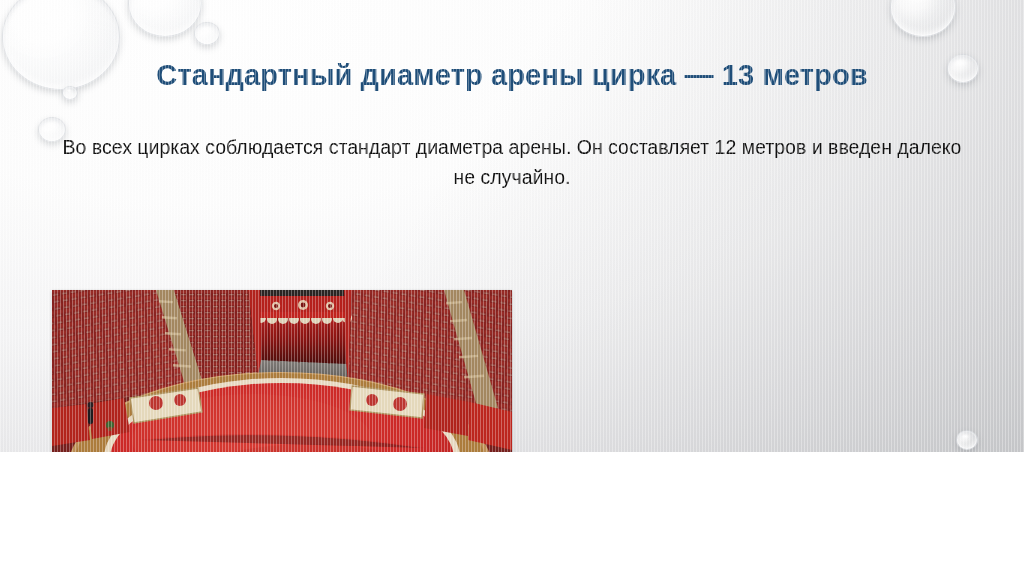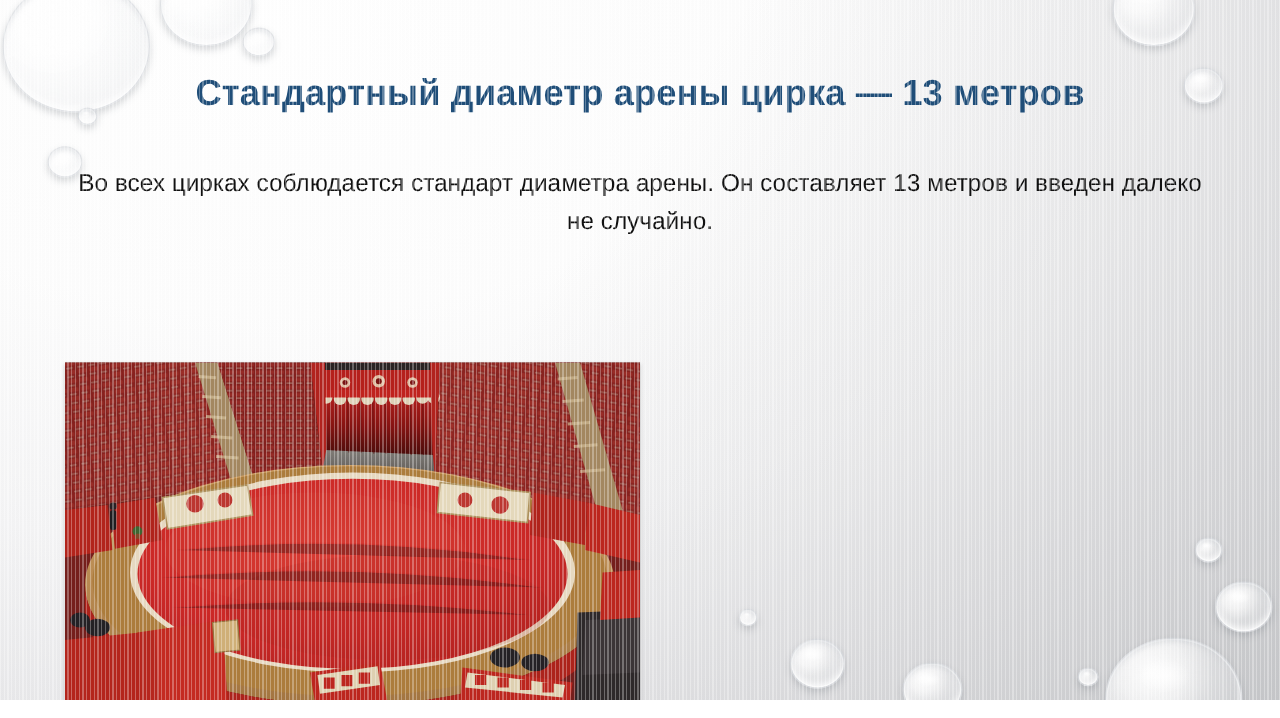--- a/index.html
+++ b/index.html
@@ -7,21 +7,21 @@
   html,body { width:1024px; height:574px; overflow:hidden; }
   body {
     font-family:"Liberation Sans","DejaVu Sans",sans-serif;
     background:#ffffff;
     position:relative;
   }
 
   
   .slide {
     position:absolute; inset:0;
-    width:1024px; height:560px;
+    width:1024px; height:452px;
     overflow:hidden;
     background:
       radial-gradient(120% 130% at 22% 6%, #ffffff 0%, #fdfdfd 30%, #f4f4f5 56%, #e6e6e8 78%, #d6d7d9 100%);
   }
   
   .slide::after{
     content:"";
     position:absolute; inset:0;
     background:repeating-linear-gradient(90deg,
         rgba(255,255,255,0.55) 0px, rgba(255,255,255,0.55) 1px,
@@ -122,21 +122,21 @@
       <div class="drop" style="left: 956px; top: 430px; width: 22px; height: 19.8px;"></div>
       <div class="drop" style="left: 972px; top: 465px; width: 46px; height: 41.4px;"></div>
       <div class="drop" style="left: 884px; top: 510px; width: 110px; height: 99px;"></div>
     </div>
 
   <div class="title-block">
     <h1 class="title">Стандартный диаметр арены цирка — 13 метров</h1>
   </div>
 
   <div class="body-block">
-    <p class="para">Во всех цирках соблюдается стандарт диаметра арены. Он составляет 13 метров и введен далеко не случайно.</p>
+    <p class="para">Во всех цирках соблюдается стандарт диаметра арены. Он составляет 12 метров и введен далеко не случайно.</p>
   </div>
 
   <div class="photo">
     <svg viewBox="0 0 460 272" preserveAspectRatio="none" aria-hidden="true">
       <defs>
         <linearGradient id="seatGradL" x1="0" y1="0" x2="1" y2="0.4">
           <stop offset="0%" stop-color="#7d1d1a"></stop>
           <stop offset="100%" stop-color="#a3302a"></stop>
         </linearGradient>
         <linearGradient id="seatGradR" x1="1" y1="0" x2="0" y2="0.4">

